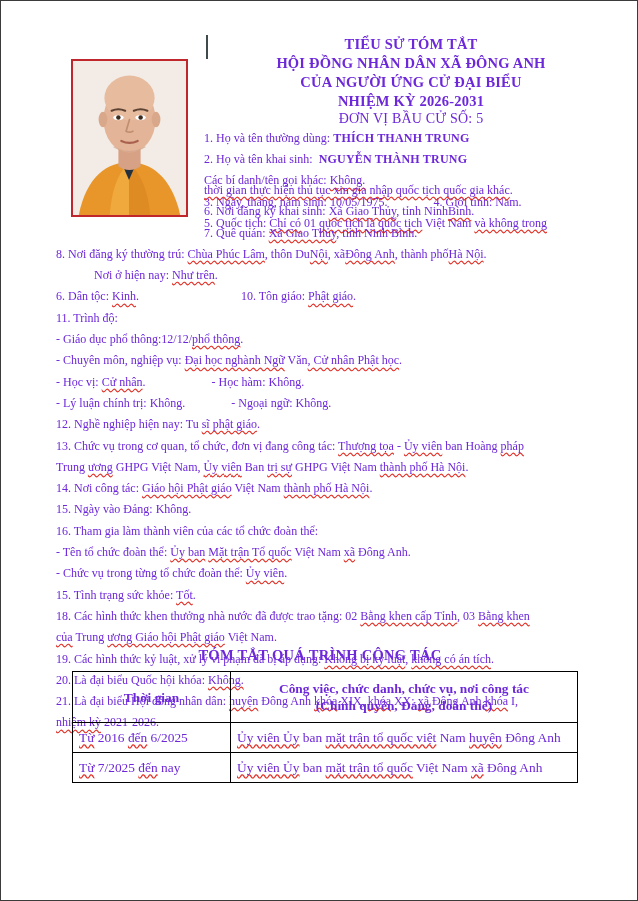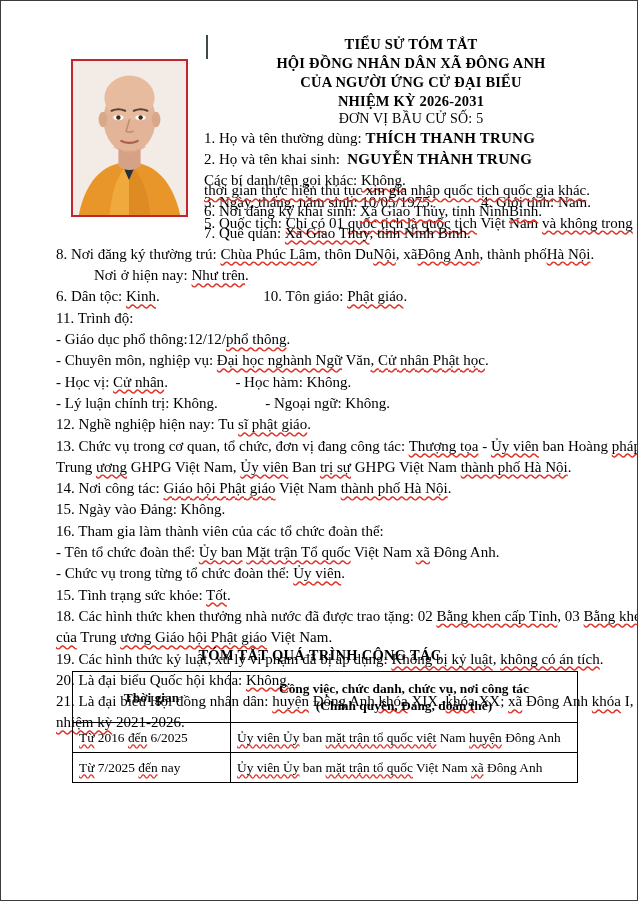--- a/index.html
+++ b/index.html
@@ -8,21 +8,21 @@
     background: #ffffff;
   }
   .page {
     position: relative;
     width: 638px;
     height: 901px;
     background: #ffffff;
     border: 1px solid #3b3b3b;
     box-sizing: border-box;
     font-family: "Liberation Serif", "DejaVu Serif", serif;
-    color: #000000;
+    color: #6d28d9;
     overflow: hidden;
   }
 
   
   .caret {
     position: absolute;
     left: 205px;
     top: 34px;
     width: 2px;
     height: 24px;
@@ -65,21 +65,21 @@
   }
 
   
   .intro-block {
     position: absolute;
     left: 203px;
     top: 127px;
     width: 432px;
   }
   .body-line {
-    font-size: 15px;
+    font-size: 12px;
     line-height: 21.2px;
     white-space: nowrap;
   }
   .bold-name { font-weight: bold; letter-spacing: 0.2px; }
 
   
   .body-block {
     position: absolute;
     left: 55px;
     top: 259px;

